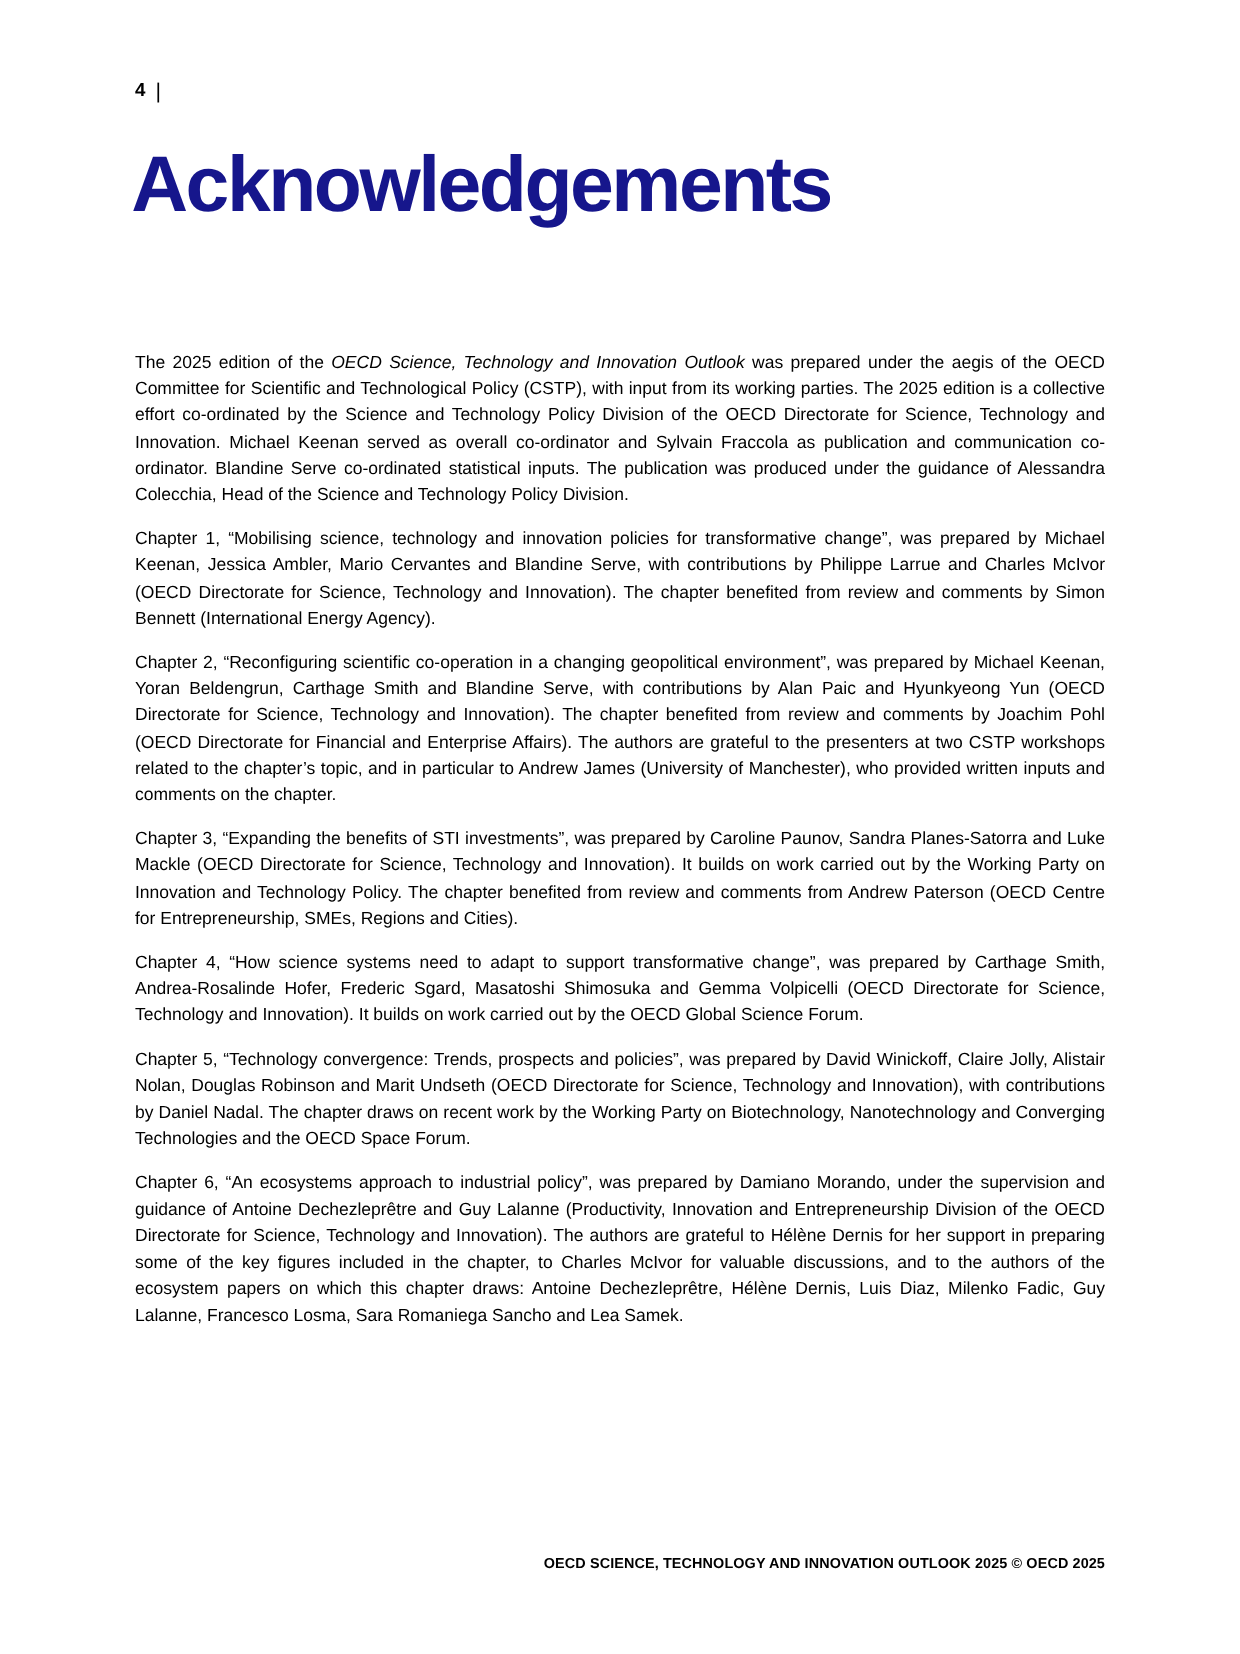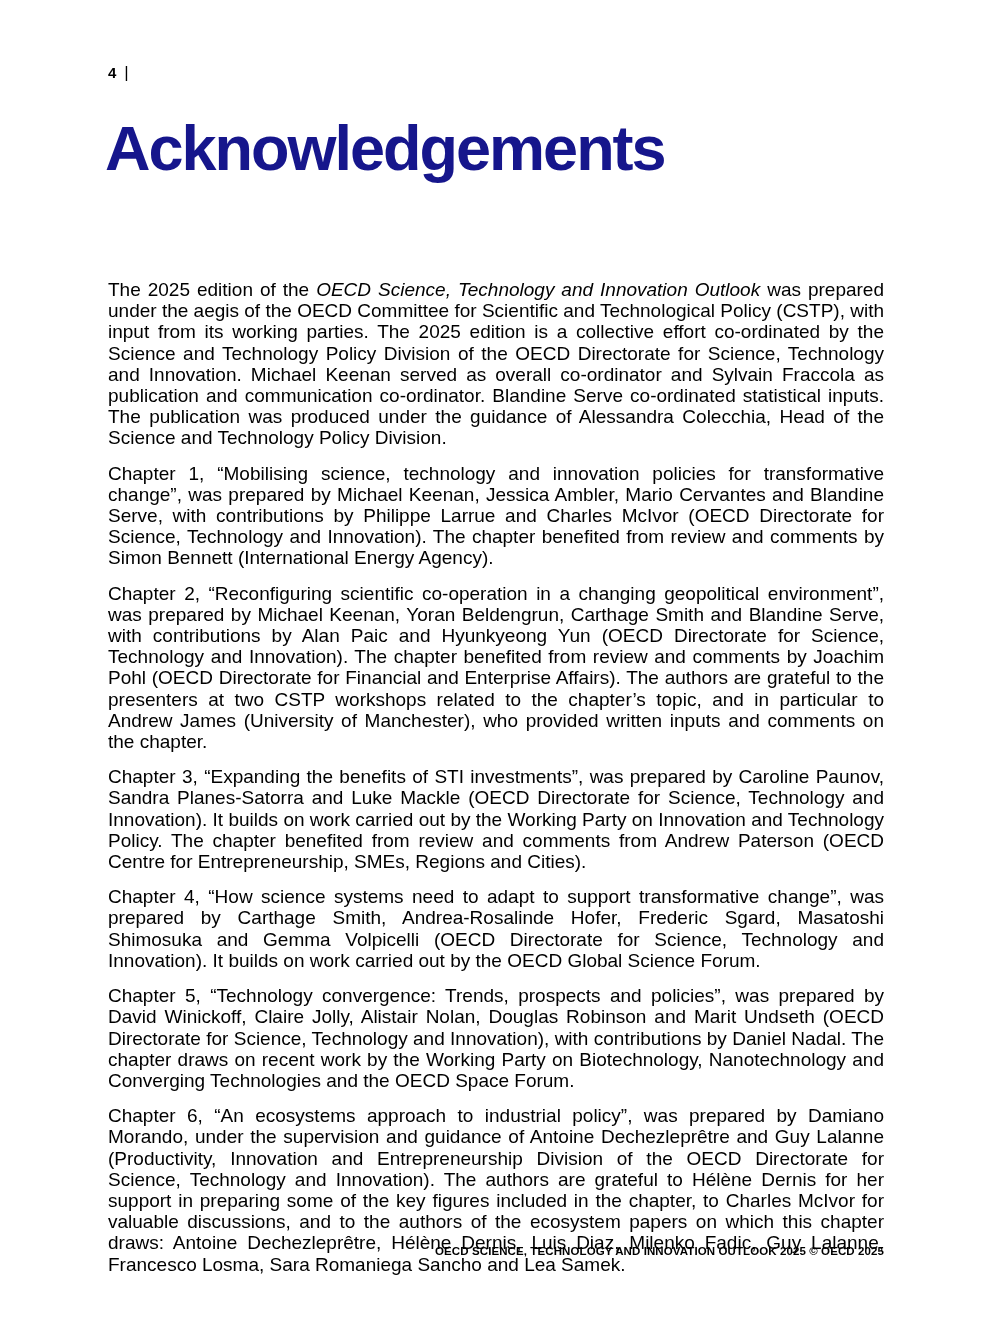--- a/index.html
+++ b/index.html
@@ -47,21 +47,21 @@
     color: #16168C;
   }
   .body-column {
     position: absolute;
     top: 279px;
     left: 108px;
     width: 776px;
   }
   .body-column p {
     margin: 0 0 14px 0;
-    font-size: 19px;
+    font-size: 14px;
     line-height: 21.2px;
     text-align: justify;
     color: #000000;
   }
   .book-title {
     font-style: italic;
   }
   .page-footer {
     position: absolute;
     top: 1245px;

